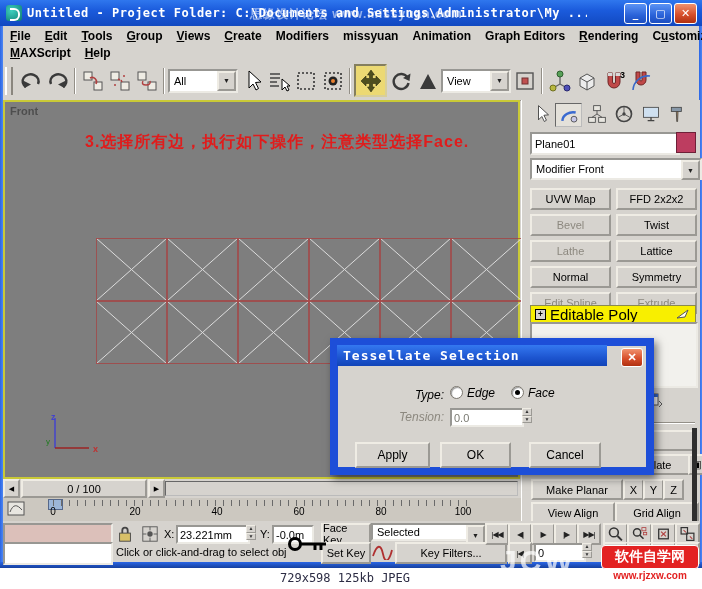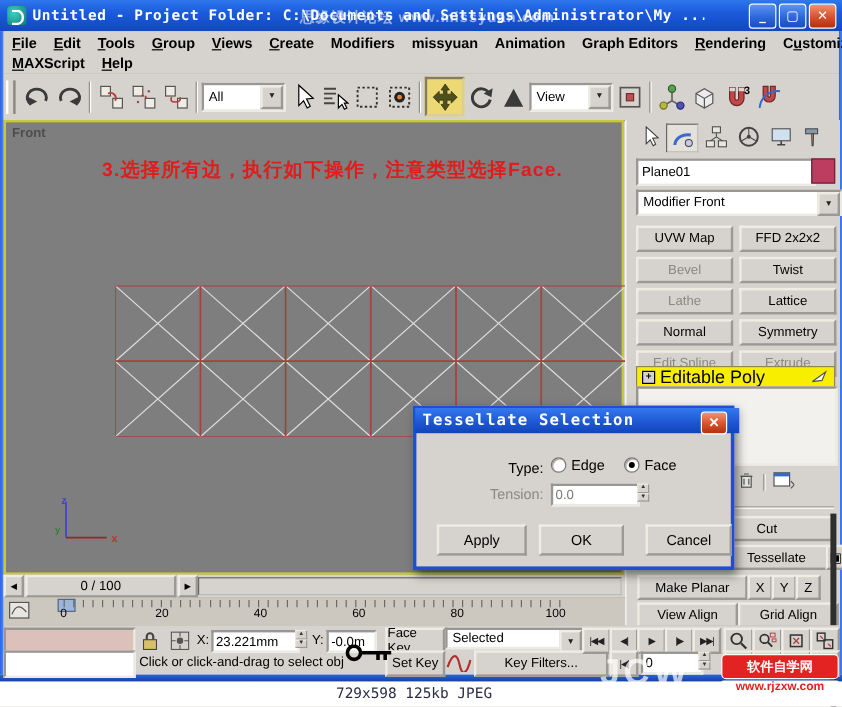--- a/index.html
+++ b/index.html
@@ -113,45 +113,45 @@
   .spin span{flex:1;background:#d6d3ce;border:1px outset #efece4;font-size:5px;line-height:4px;
     text-align:center;color:#333;}
   .sbtn{position:absolute;background:#d6d3ce;border:2px outset #efece4;font-size:11px;
     display:flex;align-items:center;justify-content:center;}
   .pbk{position:absolute;top:2px;width:20px;height:18px;background:#d6d3ce;
     border:2px outset #efece4;font-size:8px;display:flex;align-items:center;
     justify-content:center;letter-spacing:-1px;color:#222;}
   .nav{background:#d6d3ce;border:2px outset #efece4;width:21px;height:18px;position:absolute;
     display:flex;align-items:center;justify-content:center;}
   
-  #dialog{position:absolute;left:344px;top:338px;width:268px;height:137px;background:#d6d3ce;
-    border:3px solid #1d4ed8;box-shadow:3px 4px 8px rgba(0,0,0,.5);box-sizing:border-box;z-index:50;}
+  #dialog{position:absolute;left:330px;top:338px;width:324px;height:137px;background:#d6d3ce;
+    border:8px solid #1d4ed8;box-shadow:3px 4px 8px rgba(0,0,0,.5);box-sizing:border-box;z-index:50;}
   #dlg-title{position:absolute;left:-1px;top:-1px;width:264px;height:21px;
     background:linear-gradient(180deg,#3478f0,#1d55d0 60%,#1144b8);color:#fff;
     font:bold 13px "DejaVu Sans Mono",monospace;display:flex;align-items:center;
     padding-left:6px;letter-spacing:1px;}
   #dlg-close{position:absolute;right:3px;top:2px;width:20px;height:17px;border-radius:3px;
     border:1px solid #fff;color:#fff;font:bold 11px sans-serif;display:flex;align-items:center;
     justify-content:center;background:linear-gradient(180deg,#f0926e,#d8502c 55%,#b03010);}
-  .dlg-row{position:absolute;font-size:12px;}
+  .dlg-row{position:absolute;font-size:12px;font-style:italic;}
   .radio{display:inline-block;width:11px;height:11px;border-radius:50%;background:#fff;
     border:1px solid #7a766e;box-shadow:inset 1px 1px 1px #999;vertical-align:-2px;
     position:relative;margin-right:4px;}
   .radio.checked::after{content:"";position:absolute;left:3px;top:3px;width:5px;height:5px;
     border-radius:50%;background:#000;}
   .dbtn{position:absolute;top:96px;height:22px;background:#d6d3ce;border:2px outset #efece4;
     font-size:12px;display:flex;align-items:center;justify-content:center;}
   
   #footer{position:absolute;left:0;top:568px;width:702px;height:21px;background:#fff;}
   #caption{position:absolute;left:280px;top:3px;font-size:12px;color:#2c2c44;
     font-family:"DejaVu Sans Mono",monospace;}
   #jcw{position:absolute;left:500px;top:544px;font:bold 30px sans-serif;
     color:rgba(255,255,255,.7);letter-spacing:3px;z-index:60;pointer-events:none;}
   #logo{position:absolute;left:601px;top:545px;width:98px;z-index:61;text-align:center;}
-  #logo-box{background:#e32222;border-radius:4px;color:#fff;font-weight:bold;font-size:11px;
+  #logo-box{background:#e32222;border-radius:4px;color:#fff;font-weight:bold;font-size:14px;
     padding:2px 0;border:1px solid #fff;}
   #logo-url{background:#fff;color:#e32222;font-weight:bold;font-size:10px;border-radius:2px;
     margin-top:1px;}
 </style>
 </head>
 <body>
 
 <div id="stage">
 
   <div class="wborder" id="bl"></div>

